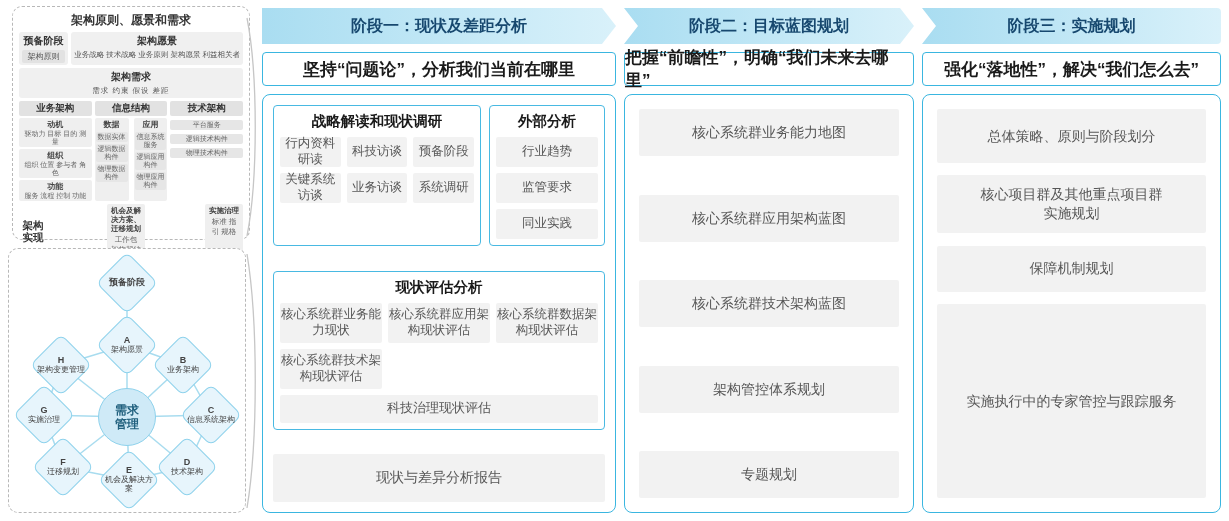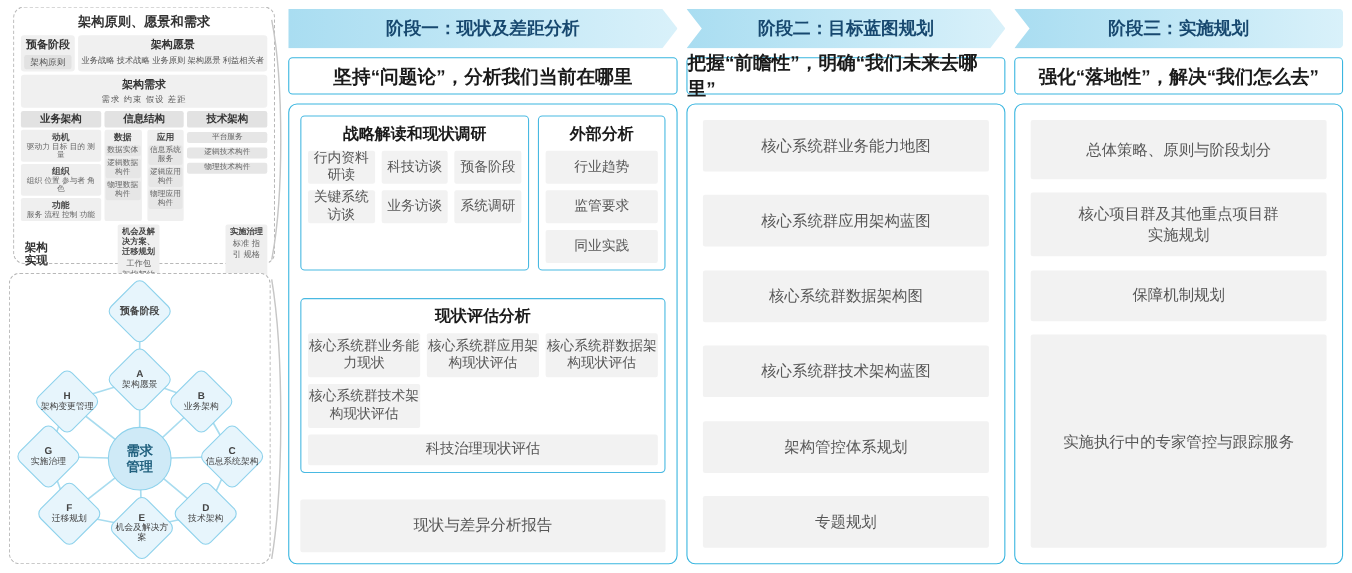--- a/index.html
+++ b/index.html
@@ -273,21 +273,20 @@
   </div>
 
   <div class="phase" style="left:624px; width:290px">
     <div class="phase-header arrow-mid">
       <span>阶段二：目标蓝图规划</span>
     </div>
     <div class="phase-subtitle">把握“前瞻性”，明确“我们未来去哪里”</div>
     <div class="phase-body pbody-list">
       <div class="list-item" style="height:47px">核心系统群业务能力地图</div>
       <div class="list-item" style="height:47px">核心系统群应用架构蓝图</div>
-      <div class="list-item" style="height:47px">核心系统群数据架构图</div>
       <div class="list-item" style="height:47px">核心系统群技术架构蓝图</div>
       <div class="list-item" style="height:47px">架构管控体系规划</div>
       <div class="list-item" style="height:47px">专题规划</div>
     </div>
   </div>
 
   <div class="phase" style="left:922px; width:299px">
     <div class="phase-header arrow-last">
       <span>阶段三：实施规划</span>
     </div>

